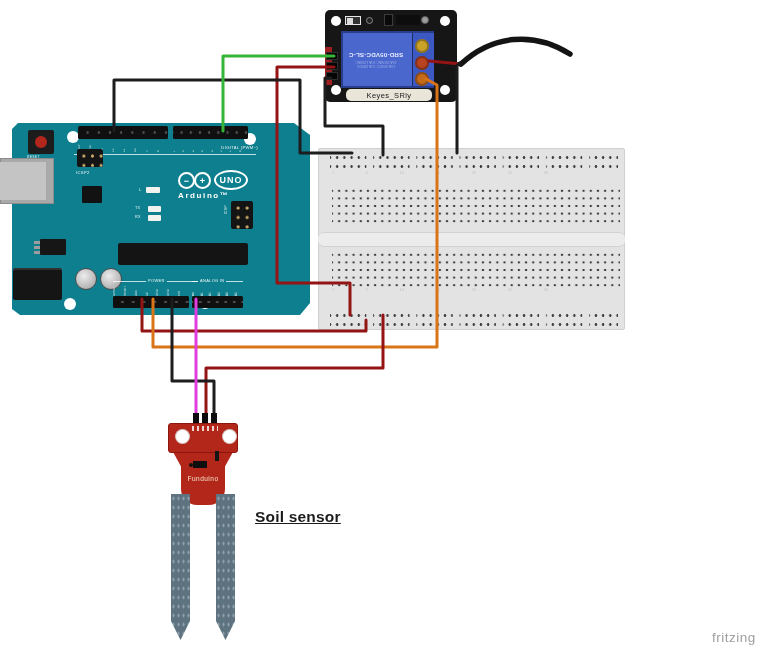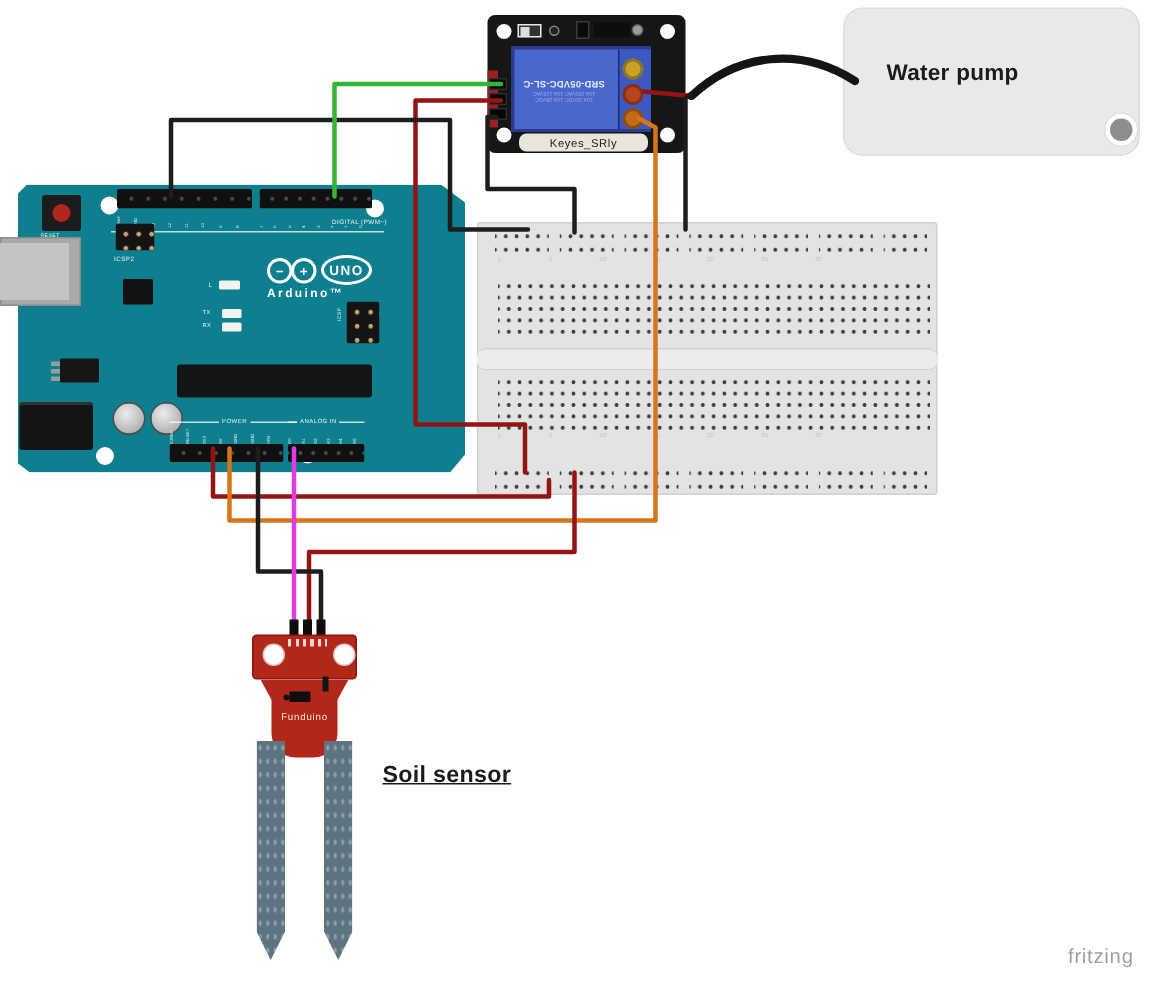--- a/index.html
+++ b/index.html
@@ -210,24 +210,20 @@
     <div class="abs" style="left:0;top:37px;width:7px;height:38px;background:#9e1f1f;"></div>
     <div class="abs" style="left:1px;top:42px;width:12px;height:8px;background:#050505;border:1px solid #2e2e2e;"></div>
     <div class="abs" style="left:1px;top:52px;width:12px;height:8px;background:#050505;border:1px solid #2e2e2e;"></div>
     <div class="abs" style="left:1px;top:62px;width:12px;height:8px;background:#050505;border:1px solid #2e2e2e;"></div>
 
     <div class="abs" style="left:21px;top:79px;width:86px;height:12px;background:#eae5d9;border-radius:5px;display:flex;align-items:center;justify-content:center;">
       <span style="font-size:7.5px;color:#1a1a1a;letter-spacing:.4px;">Keyes_SRly</span>
     </div>
   </div>
 
-  <div class="abs" style="left:562px;top:5px;width:198px;height:99px;background:#e9e9e9;border:1px solid #dedede;border-radius:13px;">
-    <div class="abs caption" style="left:28px;top:34px;font-size:15px;">Water pump</div>
-    <div class="abs" style="left:174px;top:70px;width:21px;height:21px;background:#8e8e8e;border:3px solid #ffffff;border-radius:50%;box-shadow:0 0 0 1px #e0e0e0;"></div>
-  </div>
 
   <svg class="wires" width="768" height="655" viewBox="0 0 768 655">
     <g fill="none" stroke-width="3" stroke-linecap="round" stroke-linejoin="round">
       <polyline points="142,299 142,331 366,331 366,320" stroke="#941414"></polyline>
       <polyline points="426,79 437,85 437,347 153,347 153,299" stroke="#d97418"></polyline>
       <polyline points="383,315 383,368 206,368 206,419" stroke="#941414"></polyline>
       <polyline points="334,67 277,67 277,283 350,283 350,315" stroke="#941414"></polyline>
       <polyline points="114,131 114,80 300,80 300,153 352,153" stroke="#1d1d1f"></polyline>
       <polyline points="223,131 223,56 334,56" stroke="#35b437"></polyline>
       <polyline points="331,78 325,78 325,126 383,126 383,155" stroke="#1d1d1f"></polyline>

